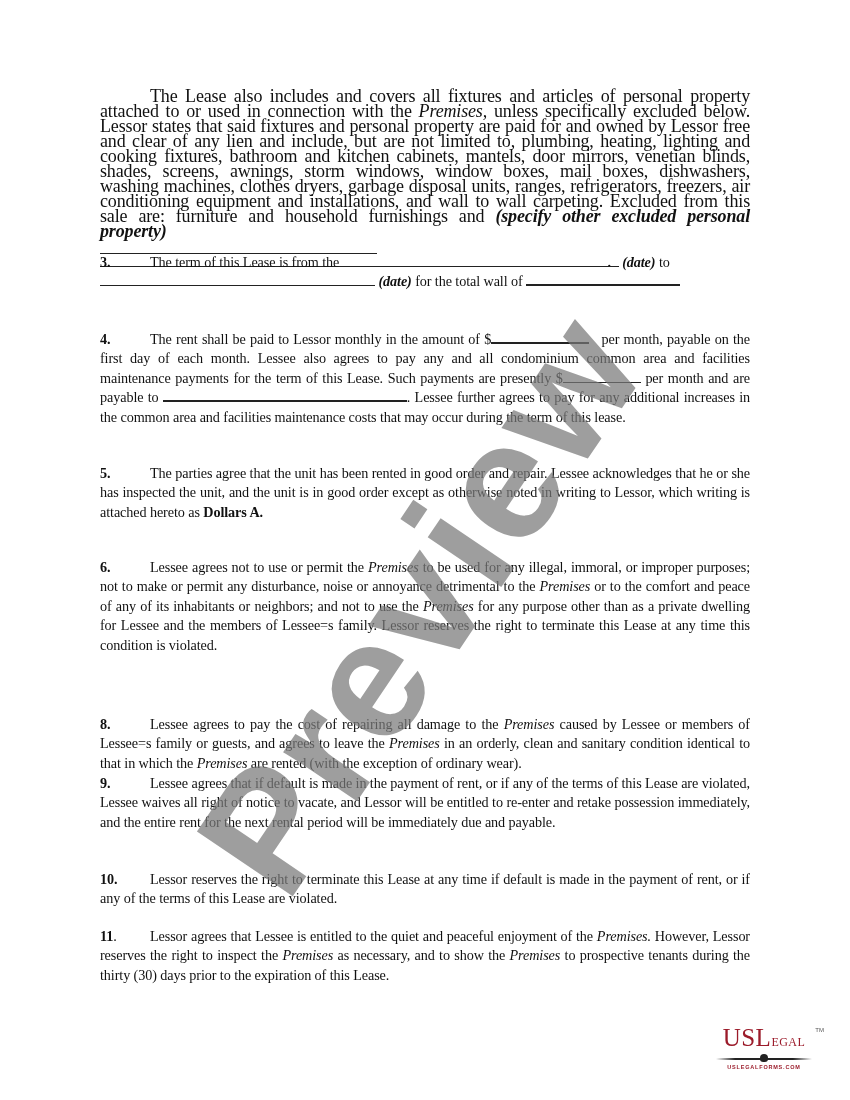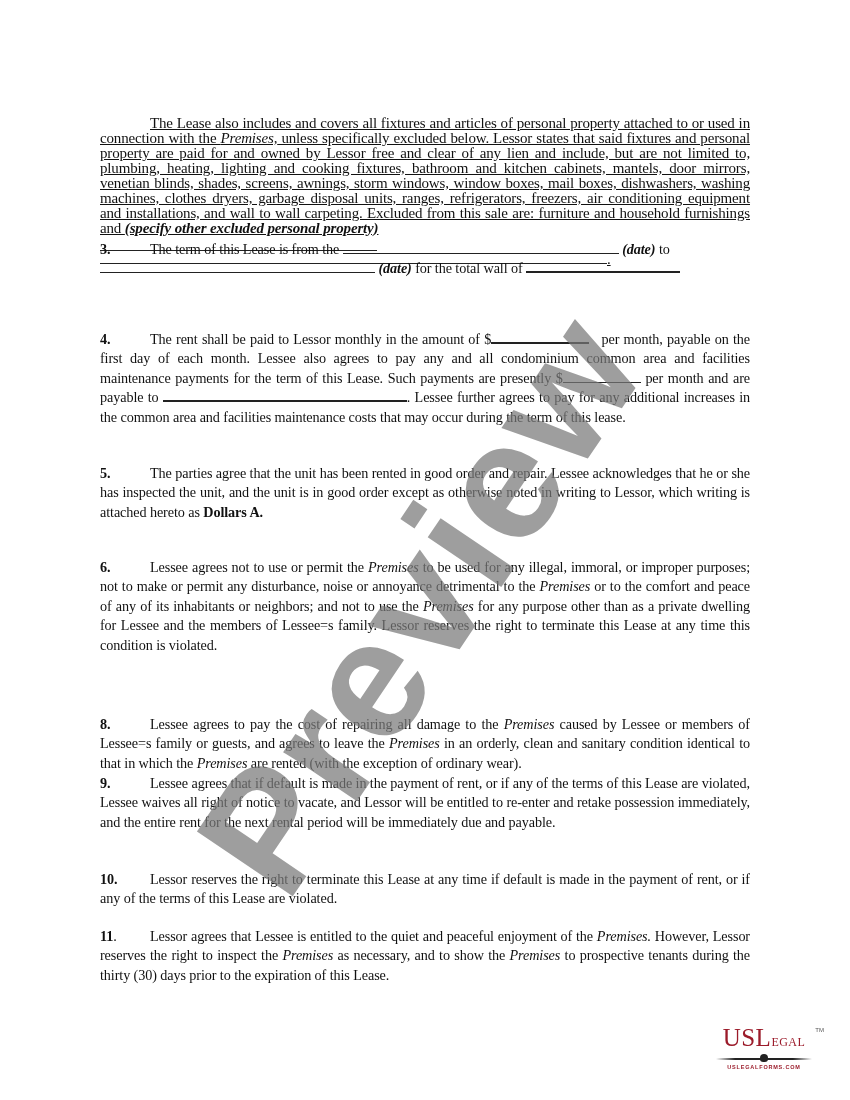--- a/index.html
+++ b/index.html
@@ -1,20 +1,20 @@
 <!DOCTYPE html>
 <html><head>
   <meta charset="utf-8">
   <style>
     html, body { margin: 0; padding: 0; background: #ffffff; }
     body { width: 850px; height: 1100px; position: relative; overflow: hidden;
            font-family: "Liberation Serif", "DejaVu Serif", serif; color: #111; }
     .page { position: absolute; left: 0; top: 0; width: 850px; height: 1100px; }
     .block { position: absolute; left: 100px; width: 650px; }
-    .intro { top: 116px; font-size: 15px; line-height: 15px; text-align: justify; letter-spacing: -0.15px; text-decoration: underline; }
+    .intro { top: 89px; font-size: 18px; line-height: 15px; text-align: justify; letter-spacing: -0.15px; }
     .intro .indent { display: inline-block; width: 50px; }
     .para { font-size: 14.2px; line-height: 19.4px; text-align: justify; letter-spacing: -0.1px; }
     .num { font-weight: bold; display: inline-block; width: 50px; }
     .num-plain { display: inline-block; width: 50px; }
     .bi { font-weight: bold; font-style: italic; }
     .it { font-style: italic; }
     .b { font-weight: bold; }
     .blank { display: inline-block; border-bottom: 1px solid #222; height: 12px; vertical-align: baseline; }
     .blank.thick { border-bottom: 2px solid #222; }
     .blankline { display: block; border-bottom: 1px solid #222; height: 12px; }
@@ -40,21 +40,21 @@
 <body>
 
 <div class="page">
 
   <div class="block intro">
     <span class="indent"></span><span>The Lease also includes and covers all fixtures and articles of personal property attached to or used in connection with the </span><span class="it">Premises,</span><span> unless specifically excluded below. Lessor states that said fixtures and personal property are paid for and owned by Lessor free and clear of any lien and include, but are not limited to, plumbing, heating, lighting and cooking fixtures, bathroom and kitchen cabinets, mantels, door mirrors, venetian blinds, shades, screens, awnings, storm windows, window boxes, mail boxes, dishwashers, washing machines, clothes dryers, garbage disposal units, ranges, refrigerators, freezers, air conditioning equipment and installations, and wall to wall carpeting. Excluded from this sale are: furniture and household furnishings and </span><span class="bi">(specify other excluded personal property)</span>
     <span class="blankline" style="width:277px; margin-top:2px;"></span>
     <span style="display:block; white-space:nowrap;"><span class="blank" style="width:507px;"></span><span>.</span></span>
   </div>
 
-  <div class="block para" style="top:240px;">
+  <div class="block para" style="top:253px;">
     <div style="white-space:nowrap;">
       <span class="num">3.</span><span>The term of this Lease is from the </span><span class="blank" style="width:276px;"></span> <span class="bi">(date)</span><span> to</span>
     </div>
     <div style="white-space:nowrap;">
       <span class="blank" style="width:275px;"></span> <span class="bi">(date)</span><span> for the total wall of </span><span class="blank thick" style="width:154px;"></span>
     </div>
   </div>
 
   <div class="block para" style="top:330px;">
     <span class="num">4.</span><span>The rent shall be paid to Lessor monthly in the amount of $</span><span class="blank thick" style="width:98px;"></span><span style="display:inline-block;width:8px;"></span><span> per month, payable on the first day of each month. Lessee also agrees to pay any and all condominium common area and facilities maintenance payments for the term of this Lease. Such payments are presently $</span><span class="blank" style="width:78px;"></span><span> per month and are payable to </span><span class="blank thick" style="width:244px;"></span><span>. Lessee further agrees to pay for any additional increases in the common area and facilities maintenance costs that may occur during the term of this lease.</span>

